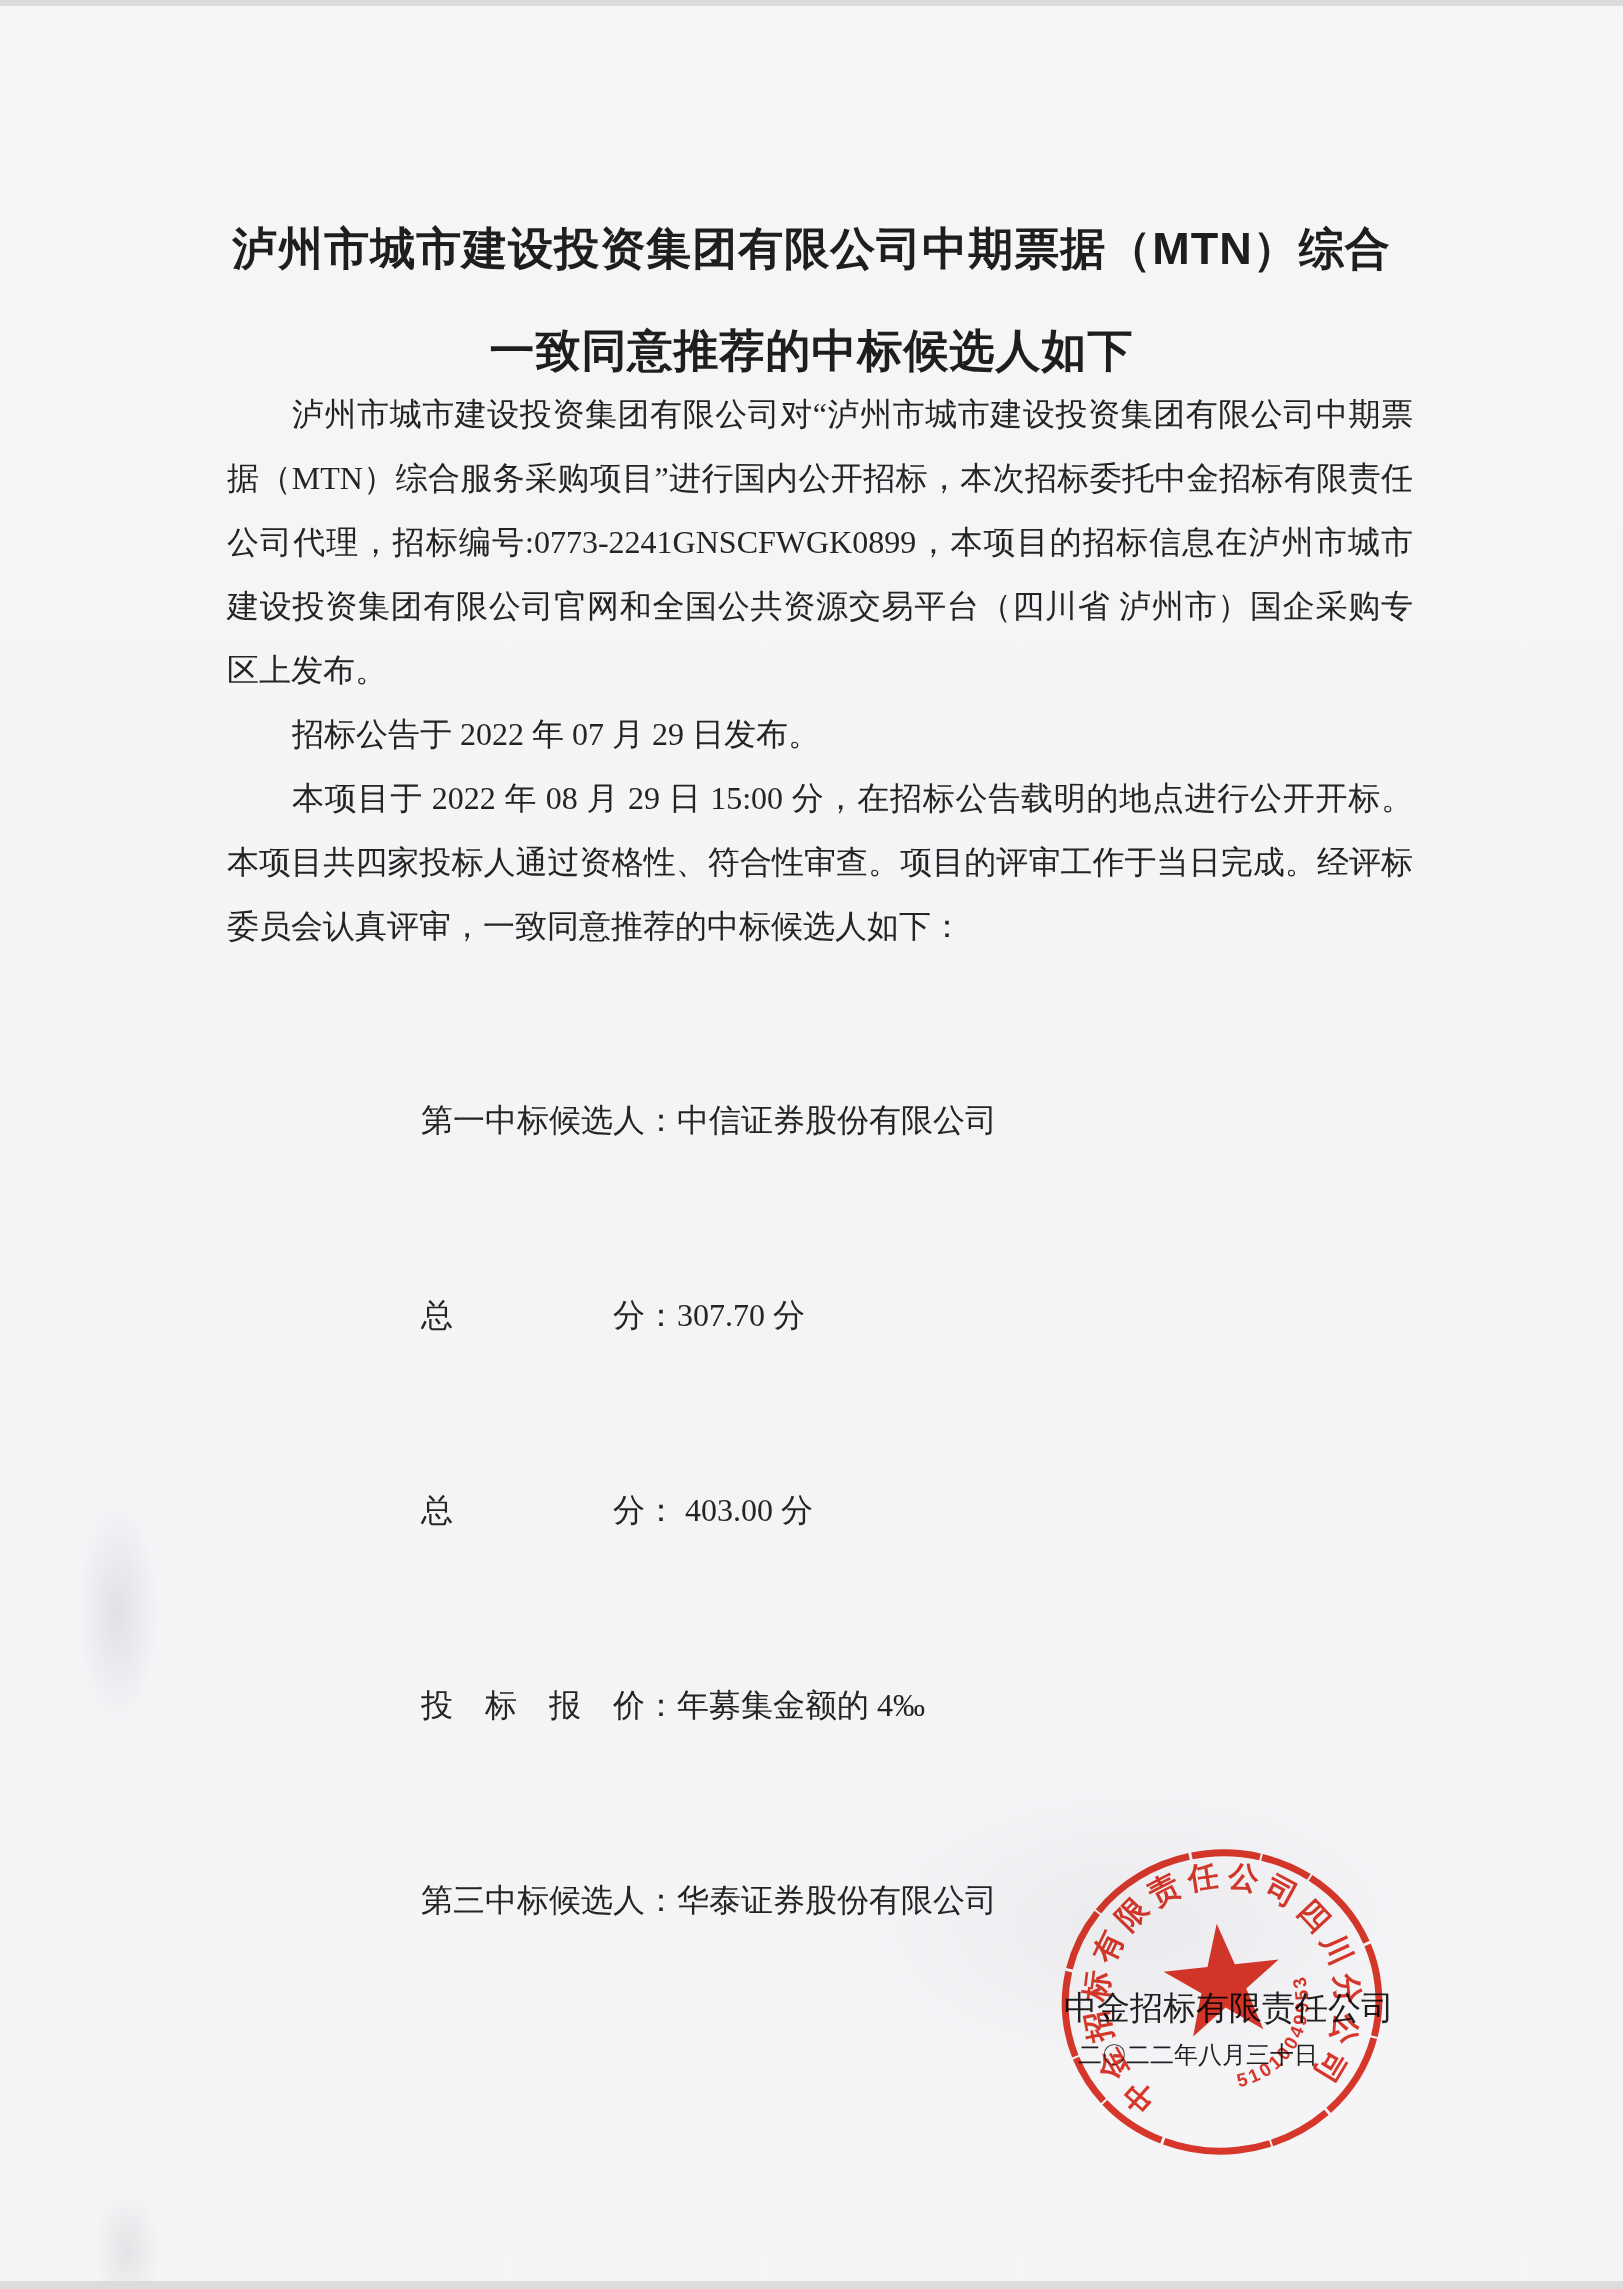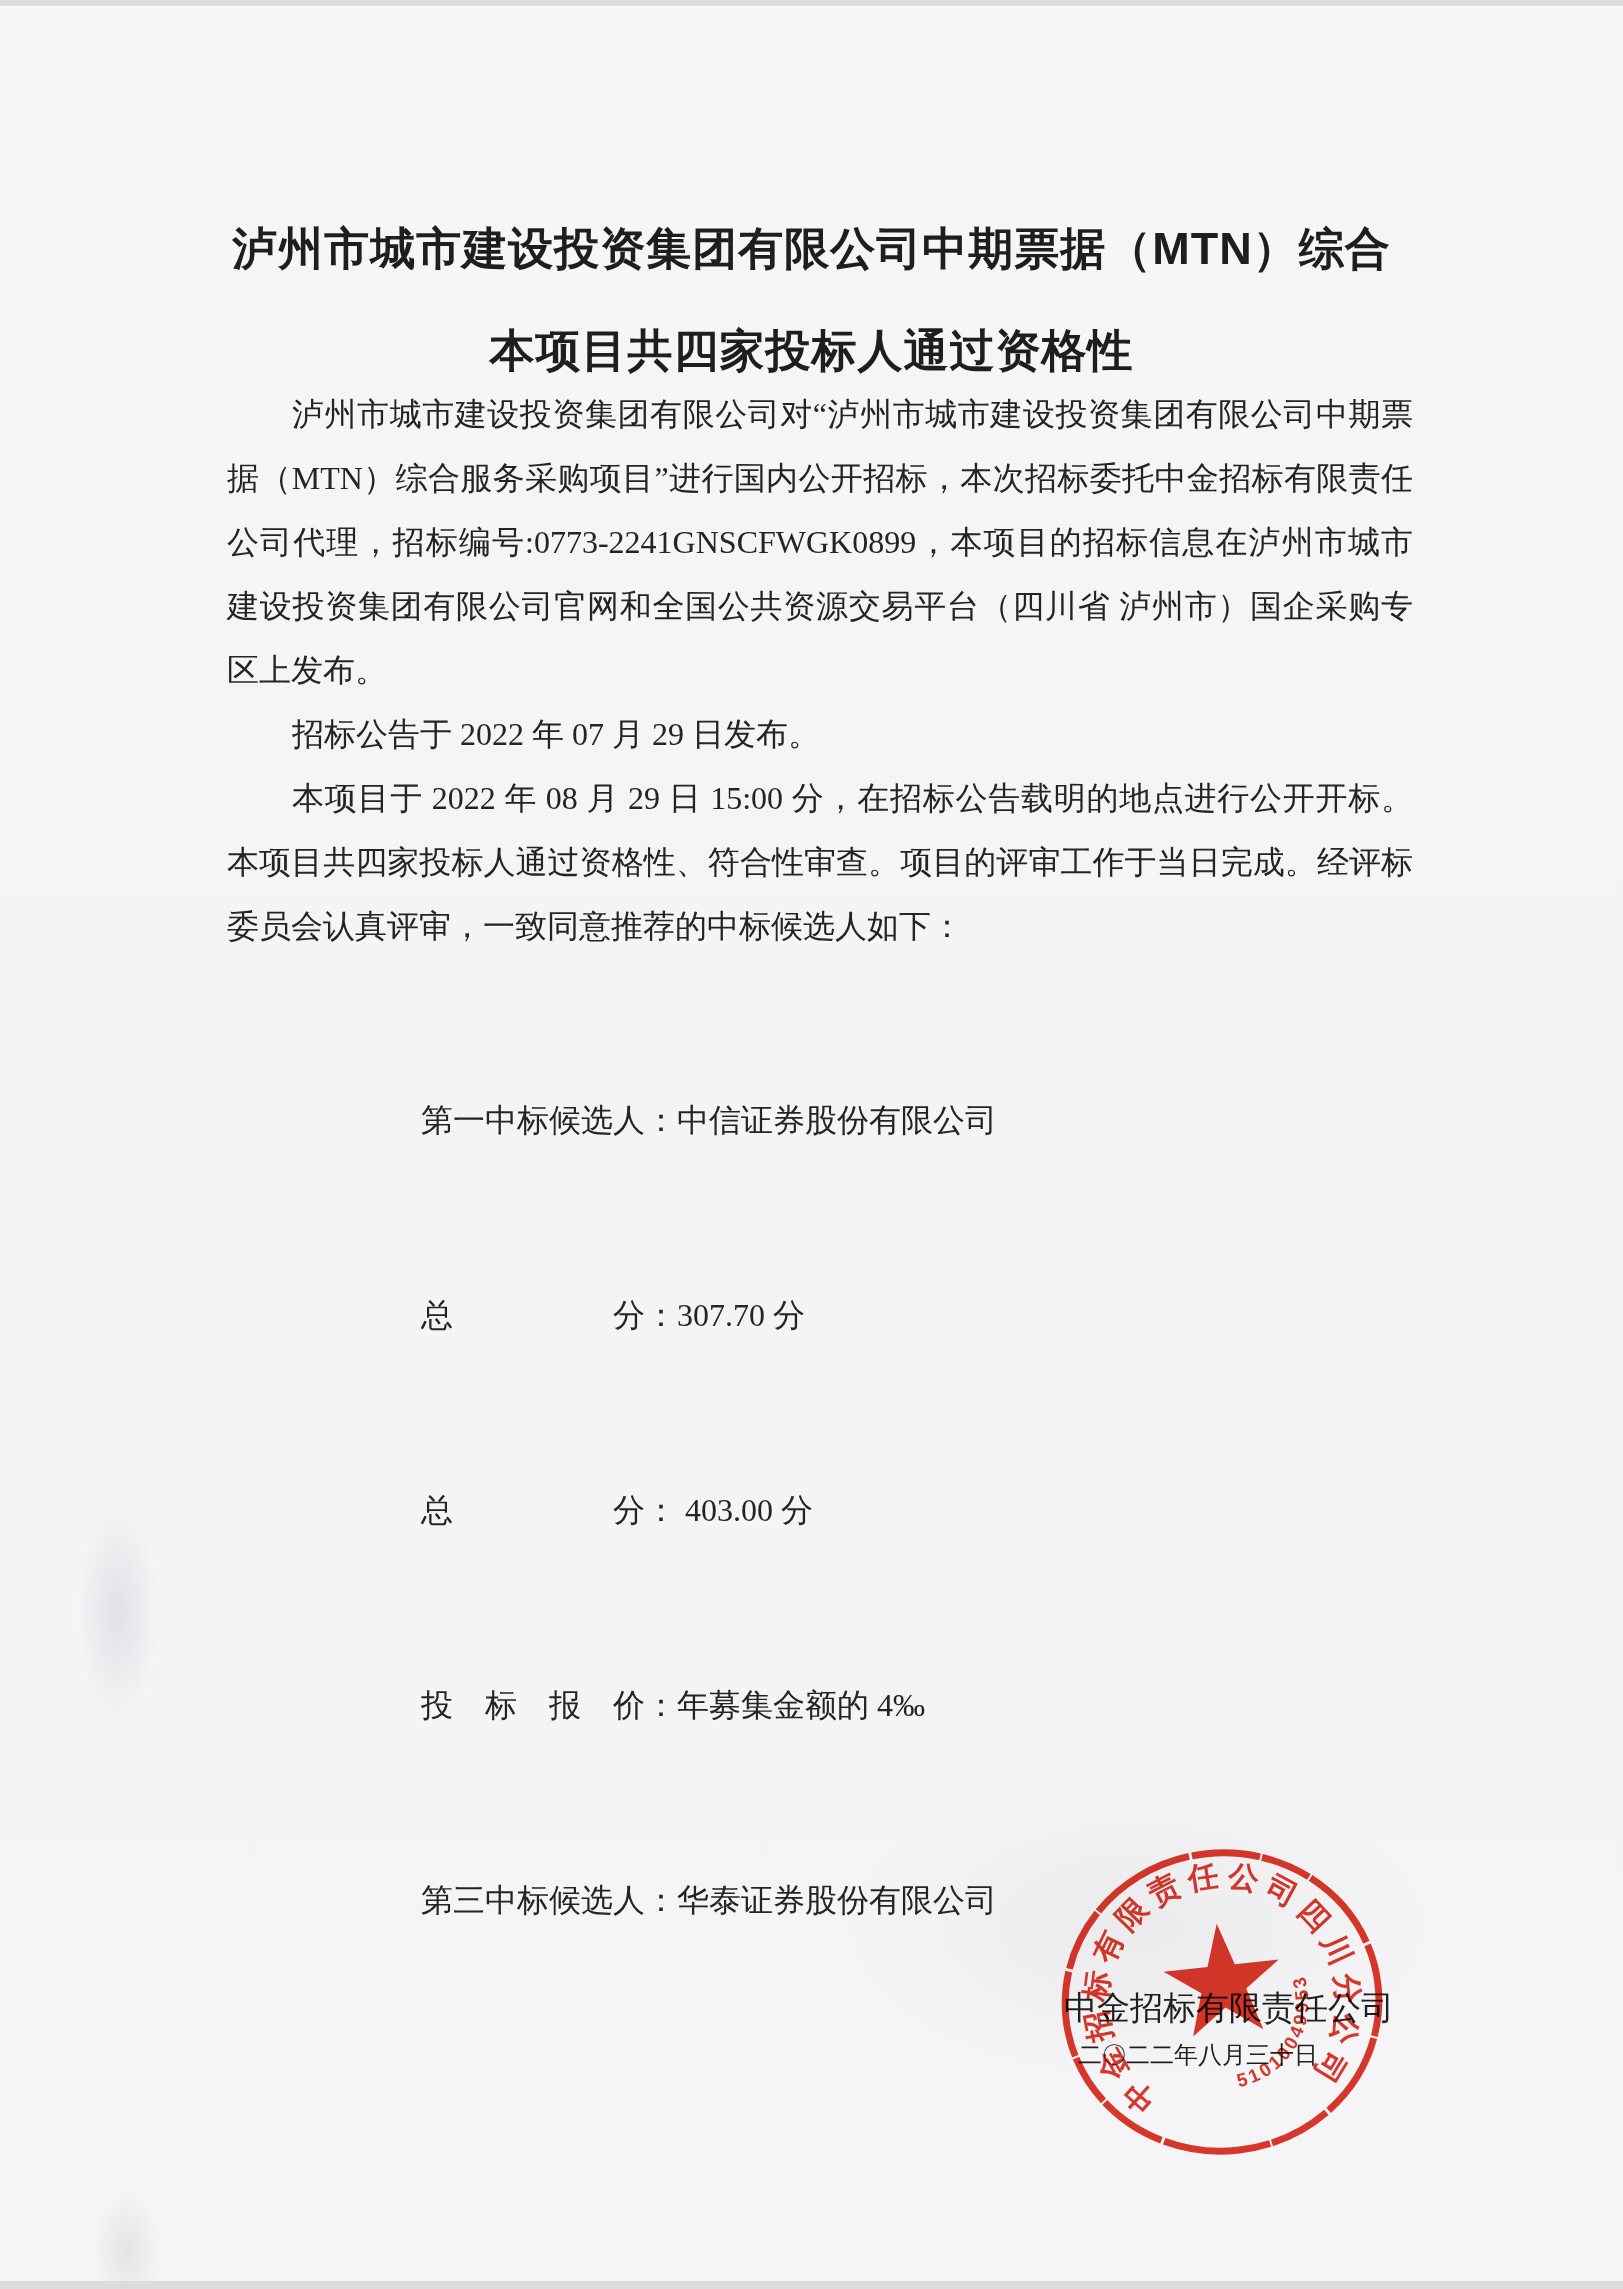--- a/index.html
+++ b/index.html
@@ -62,21 +62,21 @@
     font-weight:700;
   }
 </style>
 </head>
 <body>
 
 <div class="page">
 
   <div class="title">
     <div>泸州市城市建设投资集团有限公司中期票据（MTN）综合</div>
-    <div>本项目共四家投标人通过资格性</div>
+    <div>一致同意推荐的中标候选人如下</div>
   </div>
 
   <div class="body-text">
     <p class="para">泸州市城市建设投资集团有限公司对“泸州市城市建设投资集团有限公司中期票据（MTN）综合服务采购项目”进行国内公开招标，本次招标委托中金招标有限责任公司代理，招标编号:0773-2241GNSCFWGK0899，本项目的招标信息在泸州市城市建设投资集团有限公司官网和全国公共资源交易平台（四川省 泸州市）国企采购专区上发布。</p>
     <p class="para">招标公告于 2022 年 07 月 29 日发布。</p>
     <p class="para">本项目于 2022 年 08 月 29 日 15:00 分，在招标公告载明的地点进行公开开标。本项目共四家投标人通过资格性、符合性审查。项目的评审工作于当日完成。经评标委员会认真评审，一致同意推荐的中标候选人如下：</p>
 
     <div class="candidates">
       <div>第一中标候选人：中信证券股份有限公司</div>
       <div>总　　　　　分：307.70 分</div>

